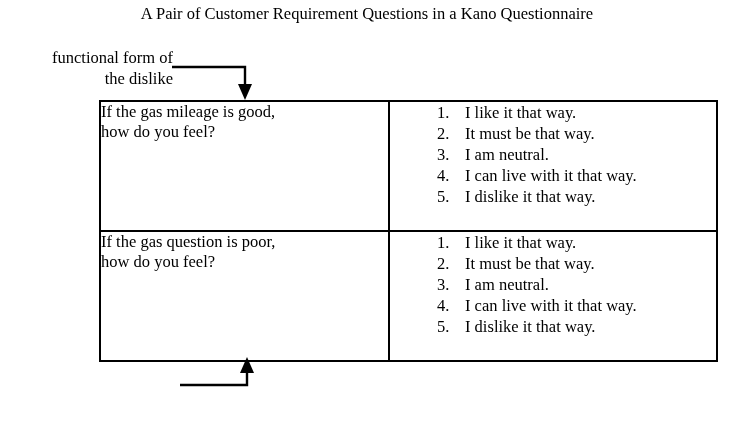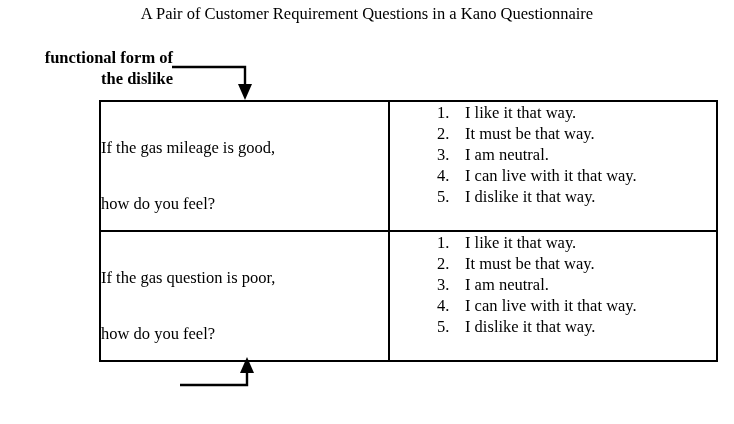--- a/index.html
+++ b/index.html
@@ -30,21 +30,20 @@
     line-height: 20px;
     white-space: nowrap;
   }
 
   
   .callout-label {
     position: absolute;
     font-size: 16.5px;
     line-height: 20.5px;
     white-space: nowrap;
-    font-weight: bold;
   }
   #functional-label {
     left: 8px;
     top: 48px;
     text-align: right;
     width: 165px;
   }
   .callout-label .line-1 { display: block; }
   .callout-label .line-2 { display: block; }
   #functional-label .line-2 { padding-right: 0px; }
@@ -80,21 +79,21 @@
   }
   td.answers-cell {
     width: 326px;
     height: 128px;
     padding: 10px 0 0 0;
   }
   .question-text {
     font-size: 16.5px;
     line-height: 19.5px;
   }
-  .question-text .q-line { display: block; margin-top: 36px; }
+  .question-text .q-line { display: block; }
 
   ol.answer-list {
     list-style: none;
     margin: 0;
     padding: 0 0 0 47px;
     font-size: 16.5px;
     line-height: 21px;
   }
   ol.answer-list li {
     display: flex;

